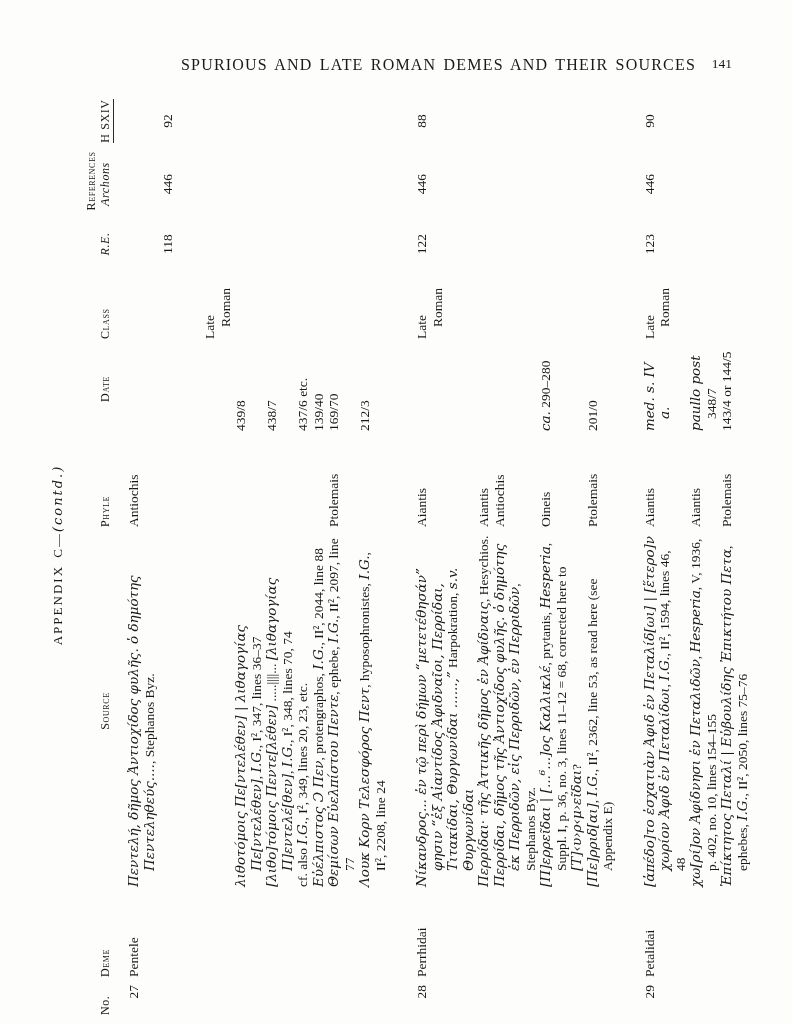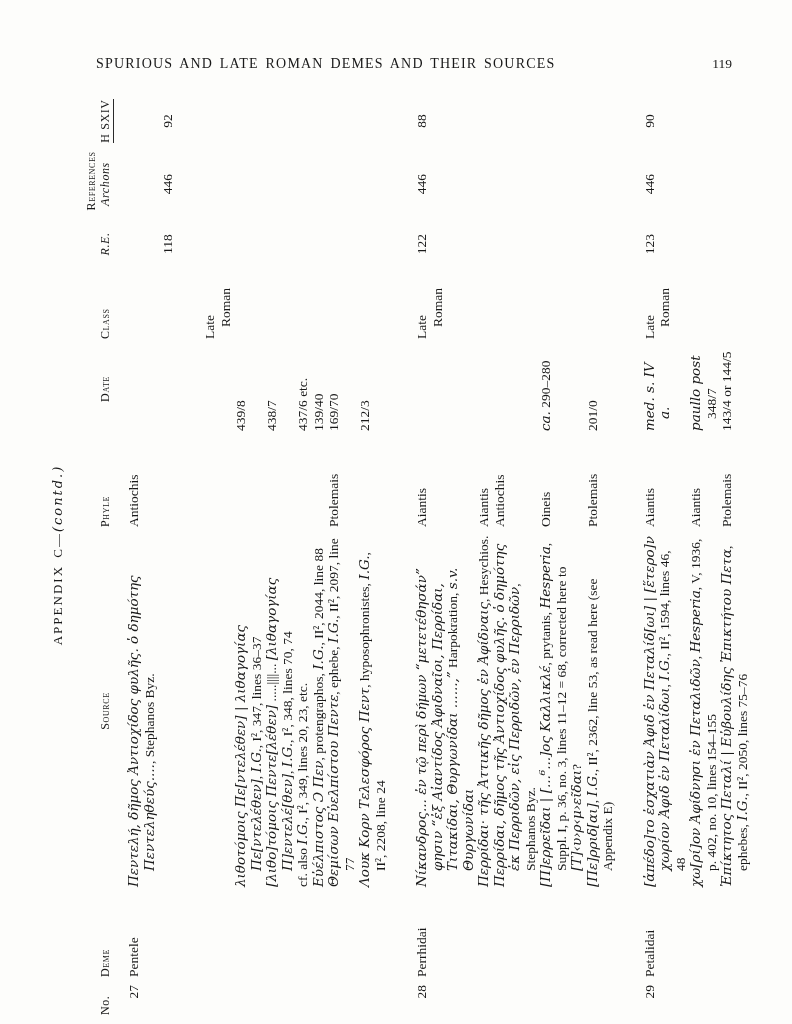--- a/index.html
+++ b/index.html
@@ -6,22 +6,22 @@
   body{
     width:792px;height:1024px;position:relative;overflow:hidden;
     background:#fdfdfb;color:#191919;
     font-family:"Liberation Serif","DejaVu Serif",serif;
   }
   .it{font-style:italic;font-family:"DejaVu Serif","Liberation Serif",serif;}
 
   
   .page-header{position:absolute;top:56px;left:0;width:792px;height:22px;}
   .page-header .ptitle{
-    position:absolute;left:96px;right:96px;text-align:left;
-    font-size:14px;letter-spacing:1.2px;word-spacing:2px;white-space:nowrap;
+    position:absolute;left:96px;right:96px;text-align:right;
+    font-size:16px;letter-spacing:1.2px;word-spacing:2px;white-space:nowrap;
   }
   .page-header .pnum{position:absolute;right:60px;top:0;font-size:13.5px;}
 
   
   .rot{
     position:absolute;top:95px;left:46px;width:920px;height:700px;
     transform:rotate(-90deg) translateX(-920px);
     transform-origin:top left;
   }
   .tbl-title{
@@ -64,21 +64,21 @@
   .c-arch{grid-column:8;grid-row:1;text-align:center;}
   .c-hs{grid-column:9;grid-row:1;text-align:center;}
   .ofs-refs{margin-top:34px;}
   .ofs-class{margin-top:76px;}
 </style>
 </head>
 <body>
 
 <div class="page-header">
   <div class="ptitle">SPURIOUS AND LATE ROMAN DEMES AND THEIR SOURCES</div>
-  <div class="pnum">119</div>
+  <div class="pnum">141</div>
 </div>
 
 <div class="rot">
 
   <div class="tbl-title"><span>APPENDIX C—</span><span class="it">(contd.)</span></div>
 
   <div class="grid thead">
     <div class="hd hd-refs">References</div>
     <div class="hd hd-no">No.</div>
     <div class="hd hd-deme">Deme</div>

